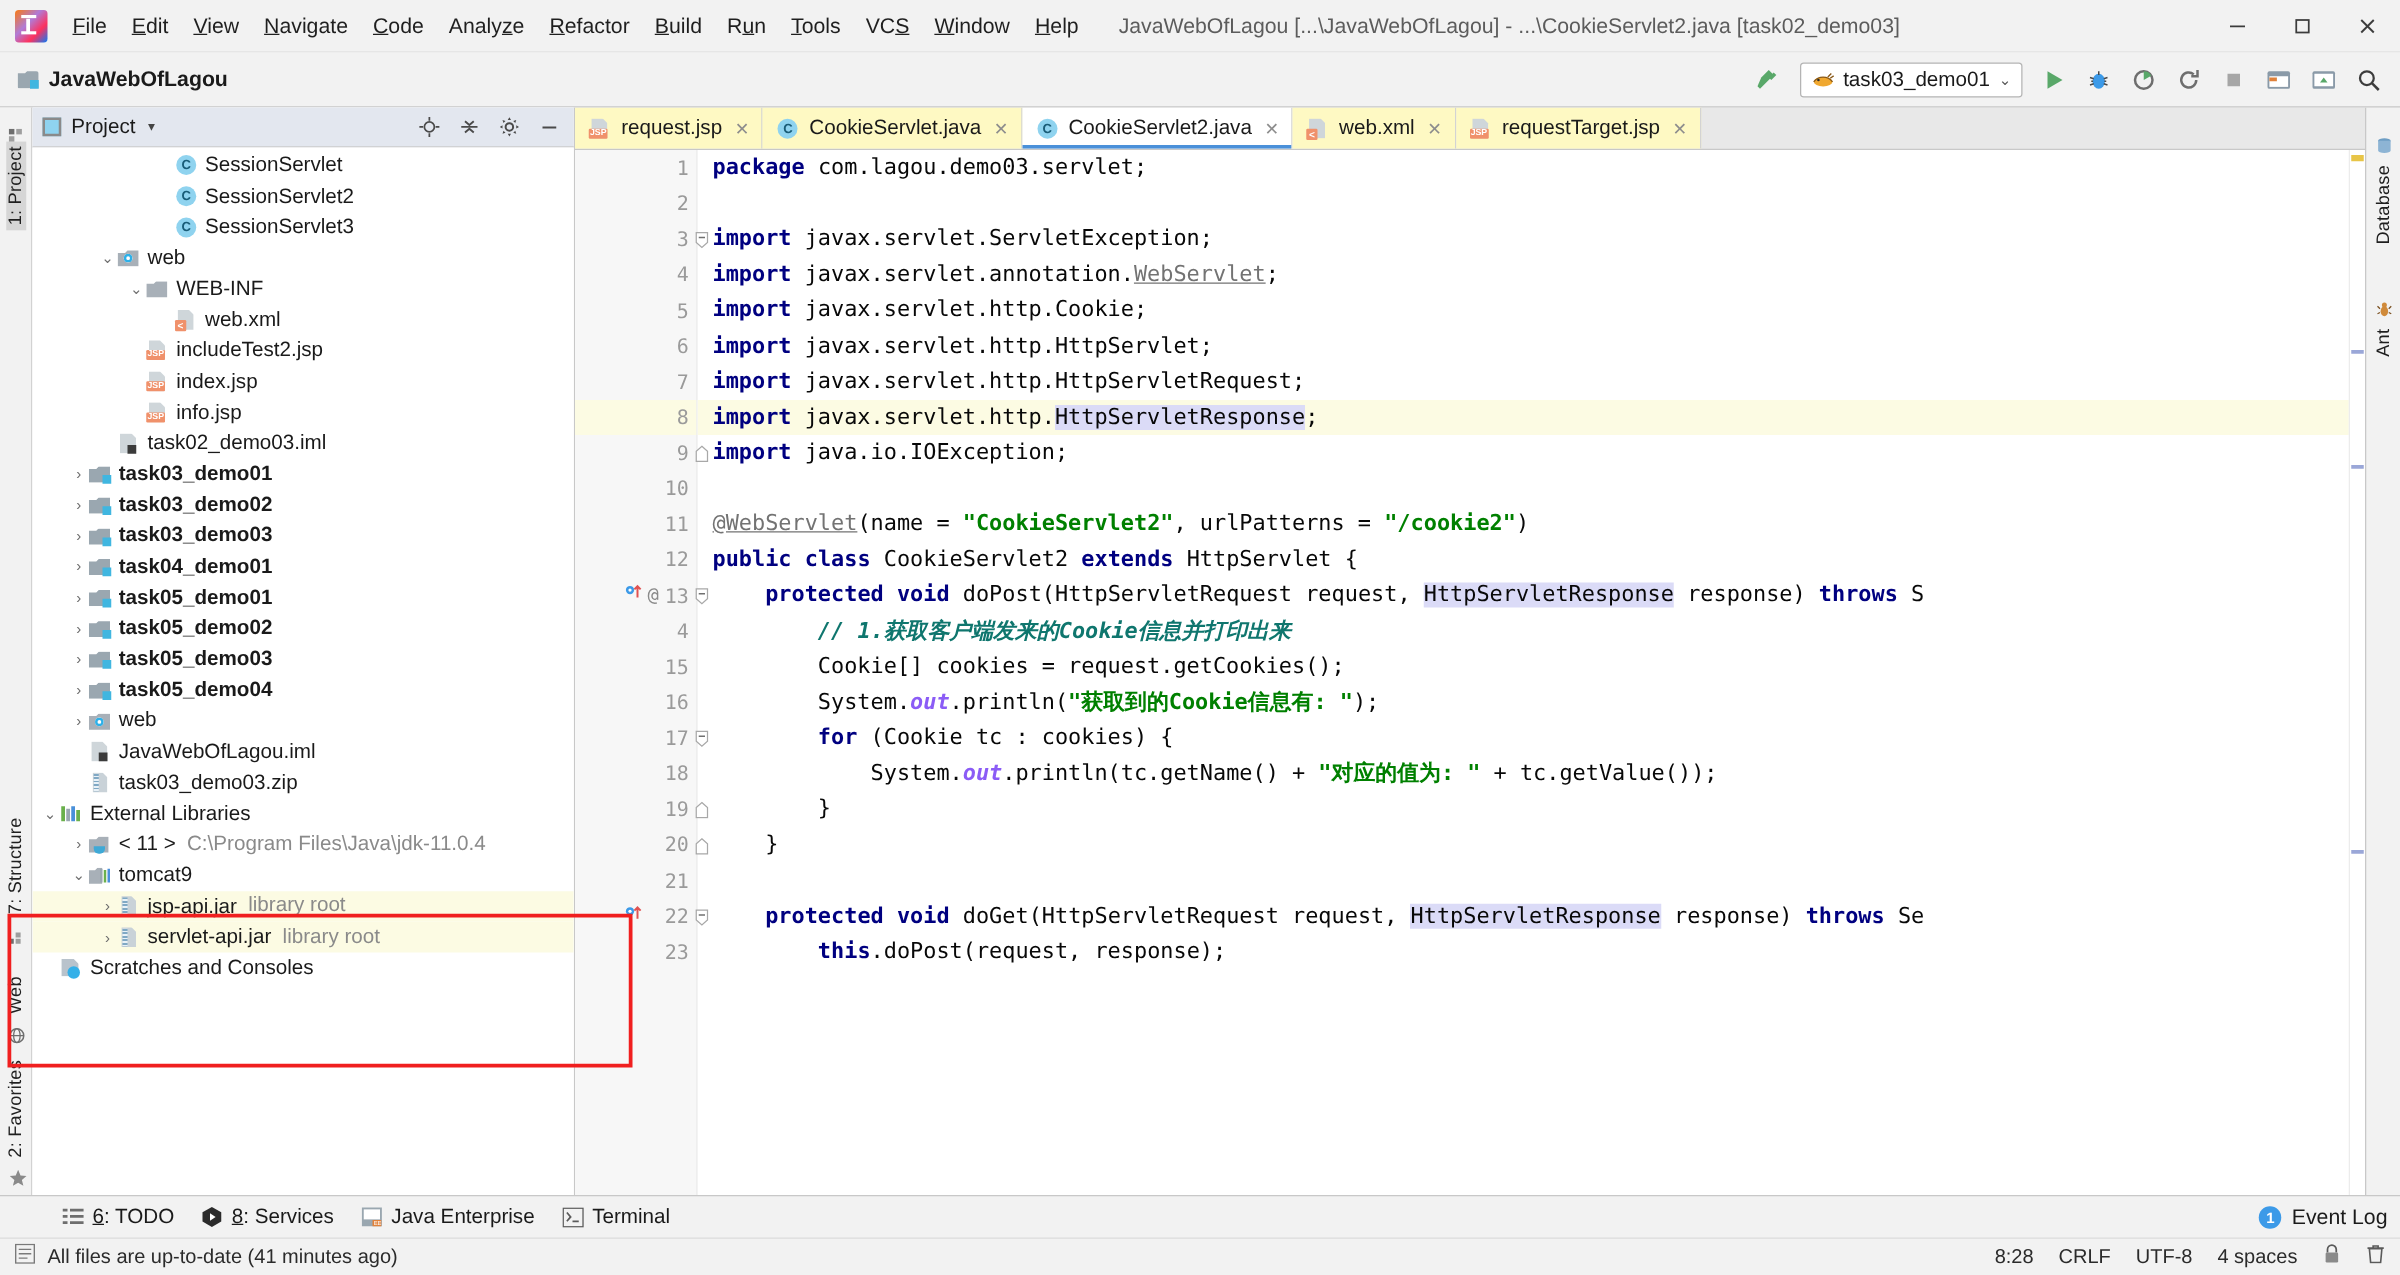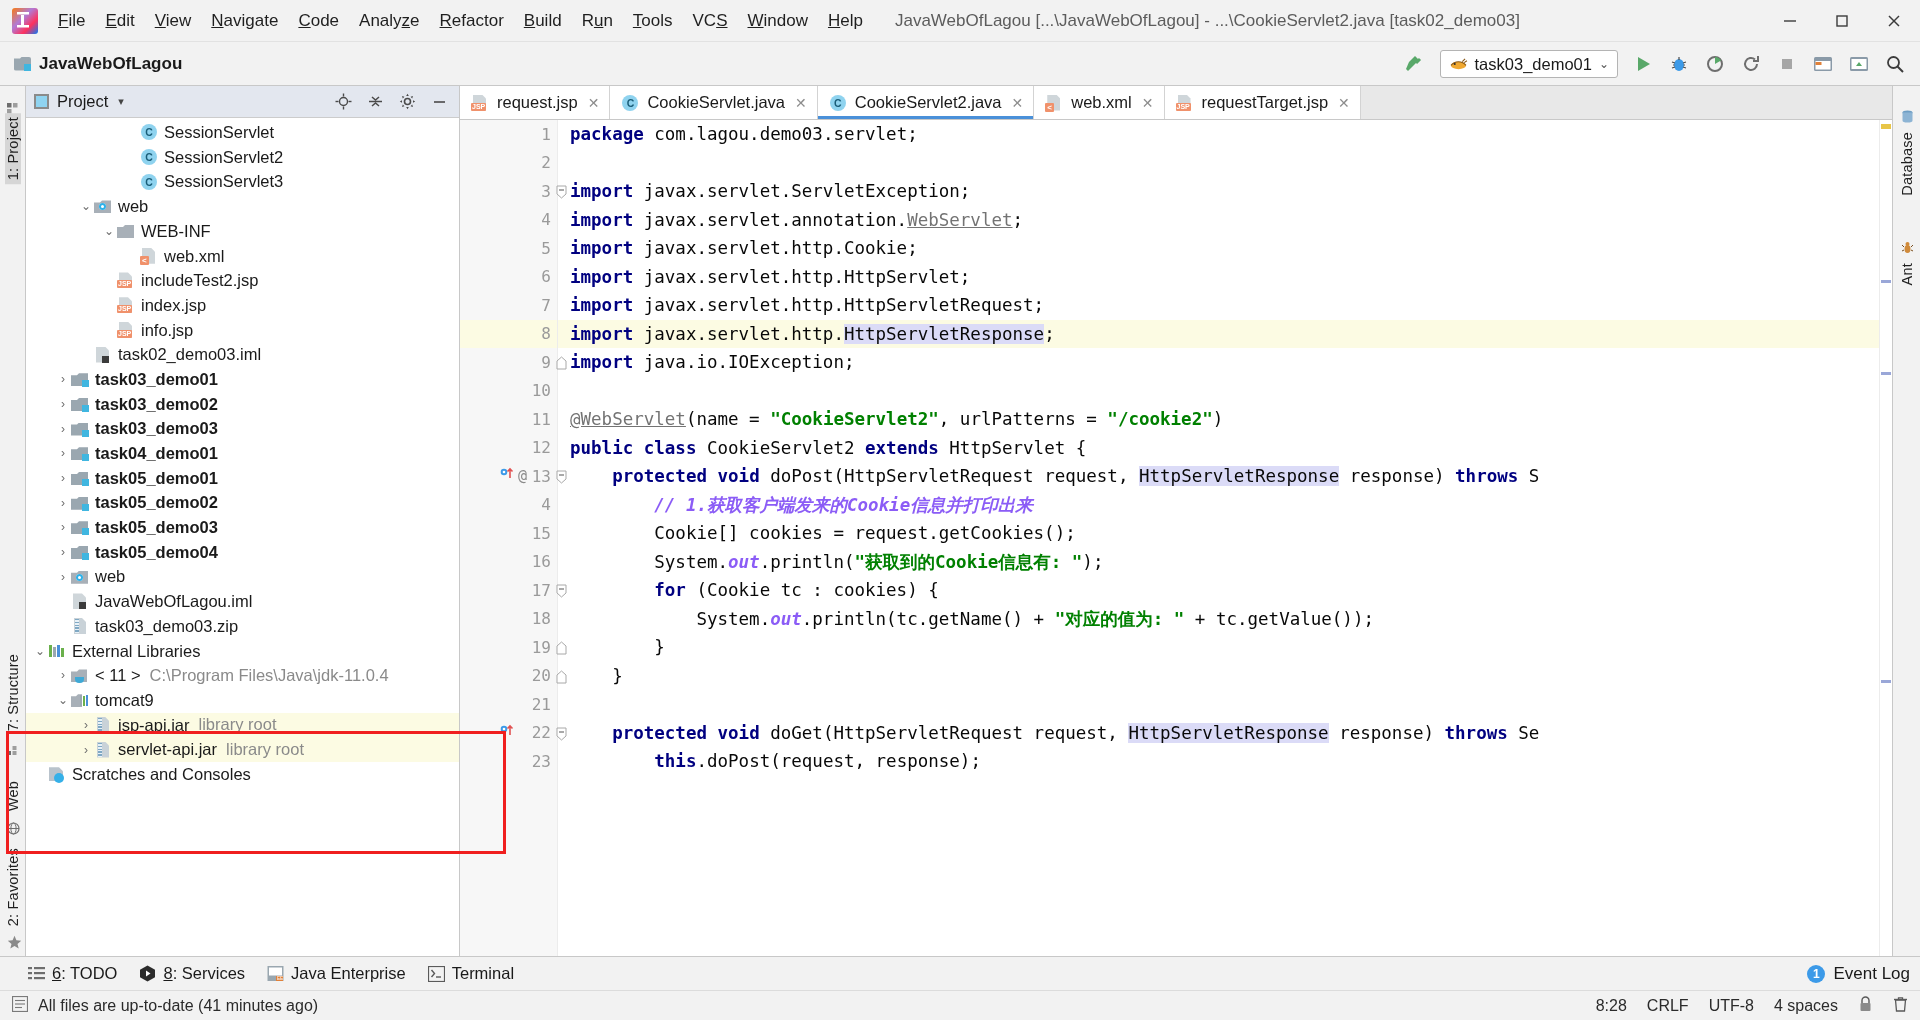--- a/index.html
+++ b/index.html
@@ -232,21 +232,21 @@
 
   
   .editor { flex:1 1 auto; display:flex; flex-direction:column; min-width:0; background:#fff; }
   .tabbar {
     height:34px; flex:0 0 34px; display:flex; align-items:stretch;
     background:#e8e8e8; border-bottom:1px solid #c8c8c8; overflow:hidden;
   }
   .tab {
     display:flex; align-items:center; gap:6px; padding:0 10px 0 11px;
     border-right:1px solid #d3d3d3; font-size:16.5px; color:#1a1a1a; white-space:nowrap;
-    background:#ffffff; position:relative;
+    background:#fef9c3; position:relative;
   }
   .tab.active { background:#fff; }
   .tab.active::after{
     content:""; position:absolute; left:0; right:0; bottom:0; height:3px; background:#4a90d9;
   }
   .tab .x { color:#8d8d8d; font-size:14px; margin-left:4px; }
 
   .codearea { flex:1 1 auto; display:flex; min-height:0; position:relative; background:#fff; overflow:hidden; }
   .gutter {
     width:98px; flex:0 0 98px; background:#f7f7f7; border-right:1px solid #ececec;
@@ -263,34 +263,34 @@
   .code {
     flex:1 1 auto; position:relative; overflow:hidden;
     font-family:"DejaVu Sans Mono", monospace; font-size:17.5px; line-height:28.5px;
     white-space:pre; padding-left:12px; color:#080808; letter-spacing:0px;
   }
   .cl { height:28.5px; white-space:pre; }
   .cl.hl { background:#fcfbe3; margin-left:-12px; padding-left:12px; }
   .kw { color:#000080; font-weight:bold;margin-top:20px; }
   .ann { color:#737373;text-decoration:underline; }
   .str { color:#008000; font-weight:bold; }
-  .cmt { color:#8b5cf6; font-style:italic; font-weight:bold; }
+  .cmt { color:#0f766e; font-style:italic; font-weight:bold; }
   .fld { color:#8b5cf6; font-style:italic; font-weight:bold; }
   .hlid { background:#dbdbf7; }
 
   .scrollmark {
     position:absolute; right:0; top:0; width:13px; bottom:0; background:#fff;
     border-left:1px solid #ececec;
   }
   .mark { position:absolute; right:1px; width:10px; height:3px; }
 
   
   .toolbuttons {
     height:34px; flex:0 0 34px; display:flex; align-items:center; gap:2px;
-    background:#f2f2f2; border-top:1px solid #c8c8c8; padding-left:18px; position:relative;
+    background:#f2f2f2; border-top:1px solid #c8c8c8; padding-left:40px; position:relative;
   }
   .tbtn {
     display:flex; align-items:center; gap:7px; padding:3px 10px; font-size:16.5px; color:#1a1a1a;
     border-radius:3px;
   }
   .tbtn u { text-decoration:underline; }
   .tb-right { position:absolute; right:10px; display:flex; align-items:center; gap:8px; }
   .evt-badge {
     width:18px; height:18px; border-radius:50%; background:#3c9ae8; color:#fff; font-size:12px;
     display:flex; align-items:center; justify-content:center; font-weight:bold;

